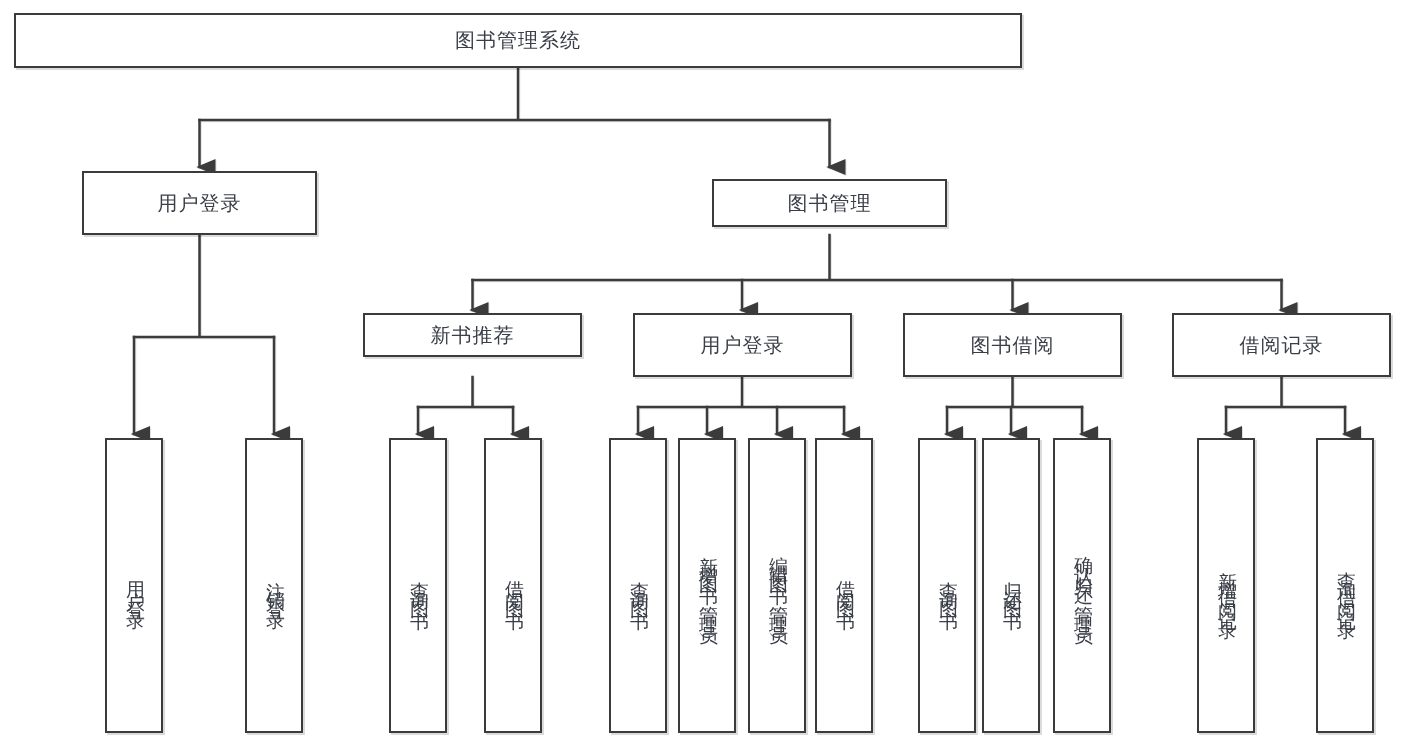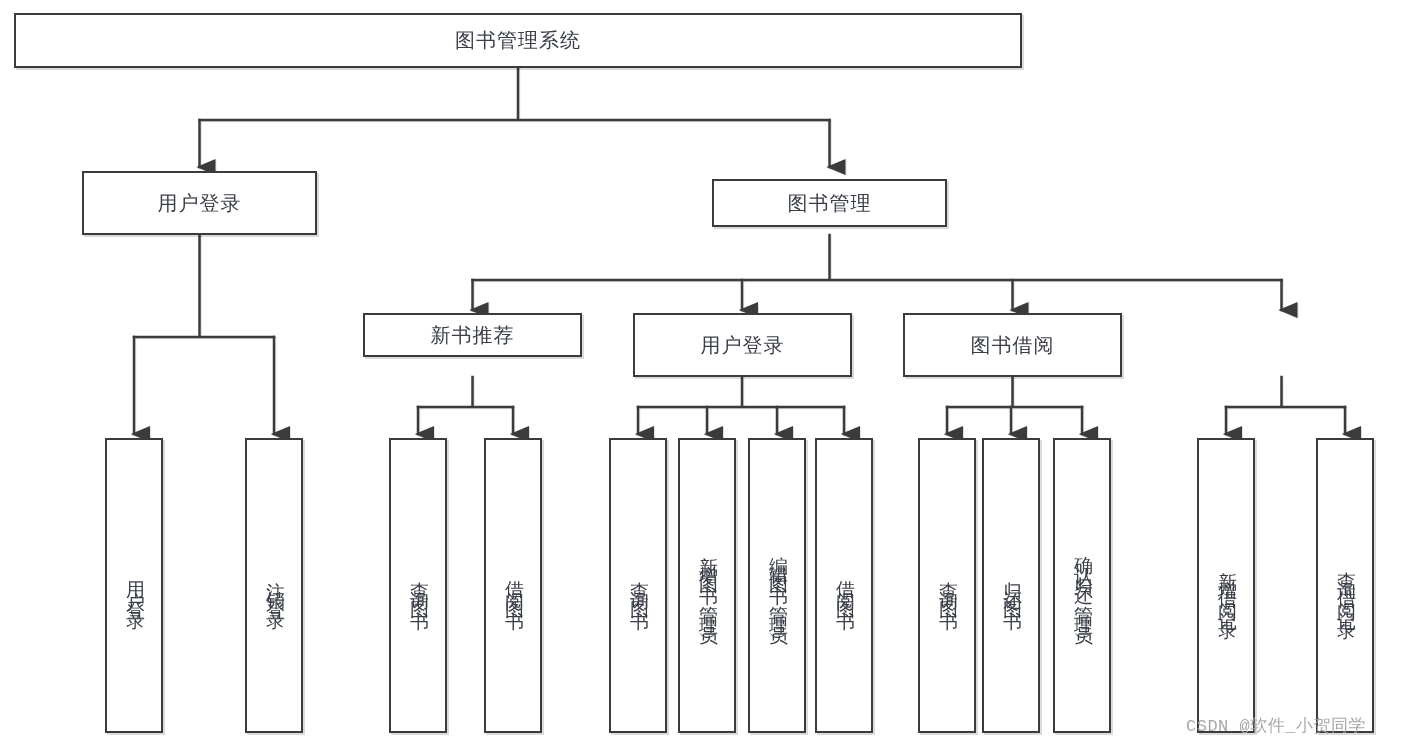--- a/index.html
+++ b/index.html
@@ -109,20 +109,23 @@
 
   <div class="box hbox" style="left:363px;top:313px;width:219px;height:44px">
     <span>新书推荐</span>
   </div>
   <div class="box hbox" style="left:633px;top:313px;width:219px;height:64px">
     <span>用户登录</span>
   </div>
   <div class="box hbox" style="left:903px;top:313px;width:219px;height:64px">
     <span>图书借阅</span>
   </div>
+  <div class="box hbox" style="left:1172px;top:313px;width:219px;height:64px">
+    <span>借阅记录</span>
+  </div>
 
   <div class="box vbox" style="left:105px;top:438px;width:58px;height:295px">
     <span class="vtext">用户登录</span>
   </div>
   <div class="box vbox" style="left:245px;top:438px;width:58px;height:295px">
     <span class="vtext">注销登录</span>
   </div>
 
   <div class="box vbox" style="left:389px;top:438px;width:58px;height:295px">
     <span class="vtext">查询图书</span>
@@ -154,14 +157,13 @@
     <span class="vtext">确认归还（管理员）</span>
   </div>
 
   <div class="box vbox" style="left:1197px;top:438px;width:58px;height:295px">
     <span class="vtext">新增借阅记录</span>
   </div>
   <div class="box vbox" style="left:1316px;top:438px;width:58px;height:295px">
     <span class="vtext">查询借阅记录</span>
   </div>
 
-  <div class="watermark">CSDN @软件_小贺同学</div>
 </div>
 
 </body></html>

